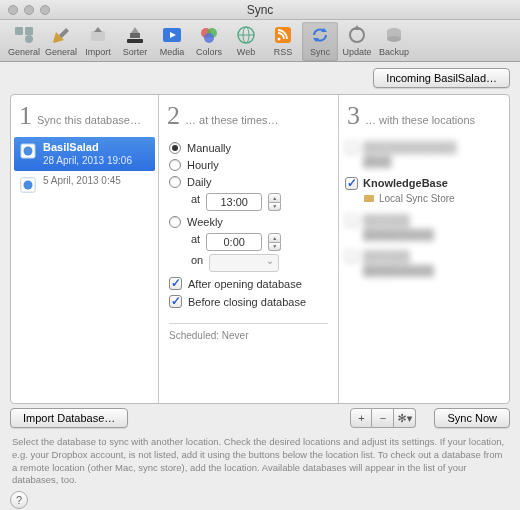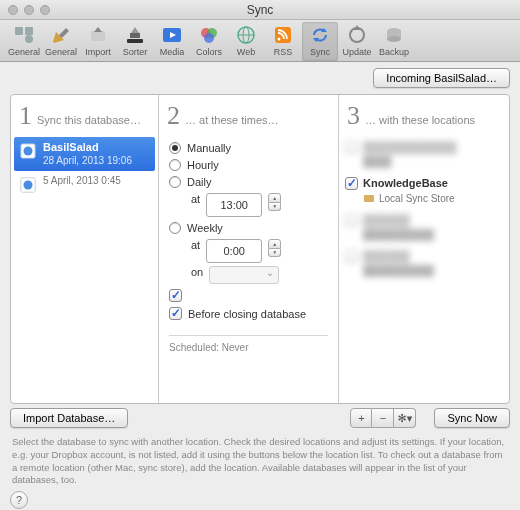--- a/index.html
+++ b/index.html
@@ -35,21 +35,21 @@
 .db-ic { width:18px; height:18px; margin-top:1px; flex-shrink:0; }
 .db-tx { display:flex; flex-direction:column; line-height:1.25;}
 .db-tx .nm { font-weight:bold; font-size:11px;}
 .db-tx .sub { font-size:10px; color:#777;}
 
 .opts { padding:4px 10px; font-size:11px; color:#333; }
 .radio-row { display:flex; align-items:center; gap:6px; margin:5px 0; }
 .radio-dot { width:12px; height:12px; border-radius:50%; background:#fff; border:1px solid #888; box-shadow:inset 0 1px 1px rgba(0,0,0,.15); position:relative;}
 .radio-dot.on::after { content:""; position:absolute; left:2px; top:2px; width:6px; height:6px; border-radius:50%; background:#333;}
 .sub-row { margin:3px 0 3px 22px; display:flex; align-items:flex-start; gap:6px; font-size:11px;}
-.time-field { width:56px; height:24px; border:1px solid #aaa; border-radius:3px; background:#fff; text-align:center; font-size:11px; display:flex; align-items:center; justify-content:center;}
+.time-field { width:56px; height:18px; border:1px solid #aaa; border-radius:3px; background:#fff; text-align:center; font-size:11px; display:flex; align-items:center; justify-content:center;}
 .stepper { width:13px; height:18px; display:flex; flex-direction:column; }
 .stepper div { flex:1; border:1px solid #aaa; background:linear-gradient(#fff,#e3e3e3); font-size:5px; display:flex; align-items:center; justify-content:center; color:#666;}
 .stepper div:first-child{border-radius:3px 3px 0 0;} .stepper div:last-child{border-radius:0 0 3px 3px; border-top:none;}
 .empty-sel { width:70px; height:18px; border:1px solid #ccc; border-radius:3px; background:#f5f5f5; position:relative;}
 .empty-sel::after { content:"⌄"; position:absolute; right:4px; top:0; color:#999; font-size:10px;}
 
 .check-row { display:flex; align-items:center; gap:6px; margin:5px 0;}
 .chk { width:13px; height:13px; border:1px solid #888; border-radius:3px; background:linear-gradient(#fff,#eaeaea); position:relative;}
 .chk.on::after { content:"✓"; position:absolute; left:1px; top:-2px; font-size:12px; color:#2a5fd0; font-weight:bold;}
 
@@ -264,20 +264,21 @@
             <div>▲</div>
             <div>▼</div>
           </div>
       </div>
       <div class="sub-row">
         <span>on</span>
         <div class="empty-sel"></div>
       </div>
       <div class="check-row">
           <div class="chk on"></div>
+          <span>After opening database</span>
         </div>
       <div class="check-row">
           <div class="chk on"></div>
           <span>Before closing database</span>
         </div>
     </div>
     <div class="sched">
       <span>Scheduled:</span> <span>Never</span>
     </div>
   </div>

